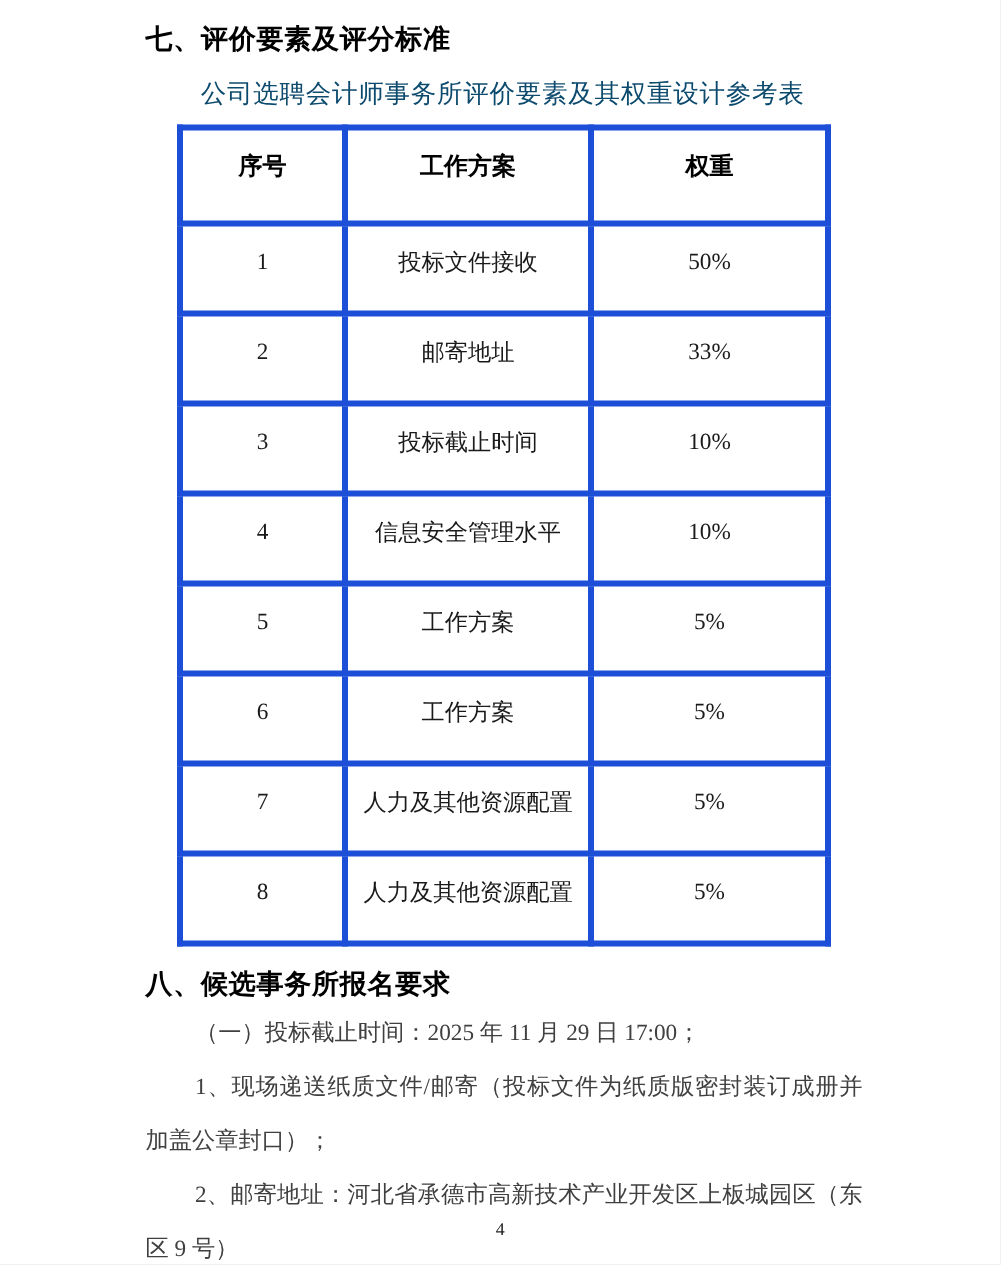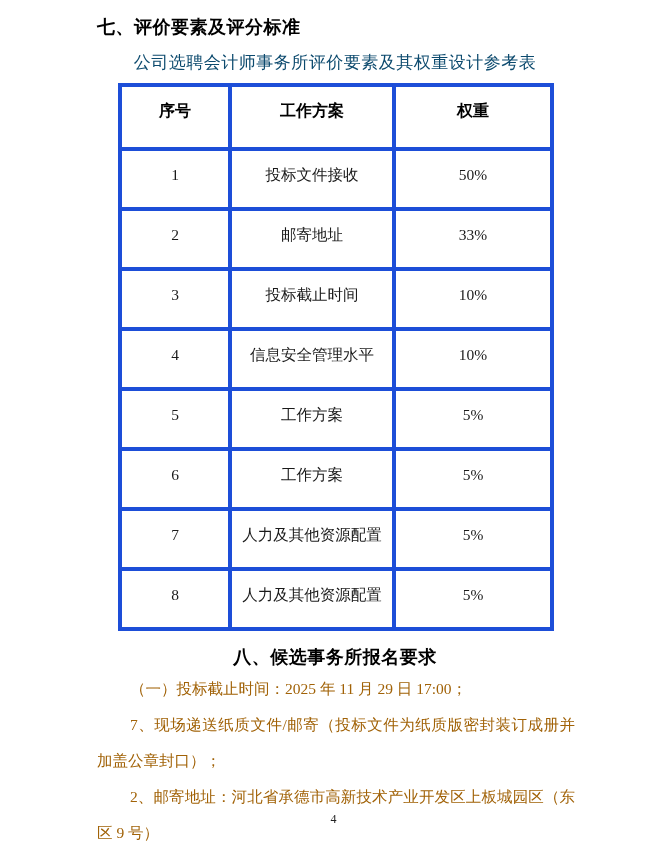--- a/index.html
+++ b/index.html
@@ -16,21 +16,21 @@
   .sec-heading {
     margin: 0 94px 0 97px;
     font-family: "DejaVu Sans", "Liberation Sans", sans-serif;
     font-weight: 700;
     font-size: 18px;
     line-height: 24px;
     color: #000000;
     letter-spacing: 0.5px;
   }
   .sec-heading.first { margin-top: 15px; }
-  .sec-heading.second { margin-top: 14px; text-align: center; }
+  .sec-heading.second { margin-top: 14px; }
   .table-title {
     margin: 12px 94px 0 97px;
     text-align: center;
     font-size: 17px;
     line-height: 24px;
     letter-spacing: 0.5px;
     color: #0c4a6e;
   }
   table.eval {
     margin: 8px 0 0 118px;
@@ -56,21 +56,21 @@
   }
   .paras {
     margin: 2px 92px 0 97px;
   }
   .paras p {
     margin: 0;
     font-size: 15.5px;
     line-height: 36px;
     text-indent: 33px;
     text-align: justify;
-    color: #a16207;
+    color: #404040;
   }
   .page-number {
     position: absolute;
     left: 0;
     right: 0;
     top: 812px;
     text-align: center;
     font-size: 12px;
     color: #222222;
   }
@@ -138,20 +138,20 @@
           <td>人力及其他资源配置</td>
           <td>5%</td>
         </tr>
       </tbody>
   </table>
 
   <div class="sec-heading second">八、候选事务所报名要求</div>
 
   <div class="paras">
     <p>（一）投标截止时间：2025 年 11 月 29 日 17:00；</p>
-    <p>7、现场递送纸质文件/邮寄（投标文件为纸质版密封装订成册并加盖公章封口）；</p>
+    <p>1、现场递送纸质文件/邮寄（投标文件为纸质版密封装订成册并加盖公章封口）；</p>
     <p>2、邮寄地址：河北省承德市高新技术产业开发区上板城园区（东区 9 号）</p>
 
   </div>
 
   <div class="page-number">4</div>
 
 </div>
 
 </body></html>

